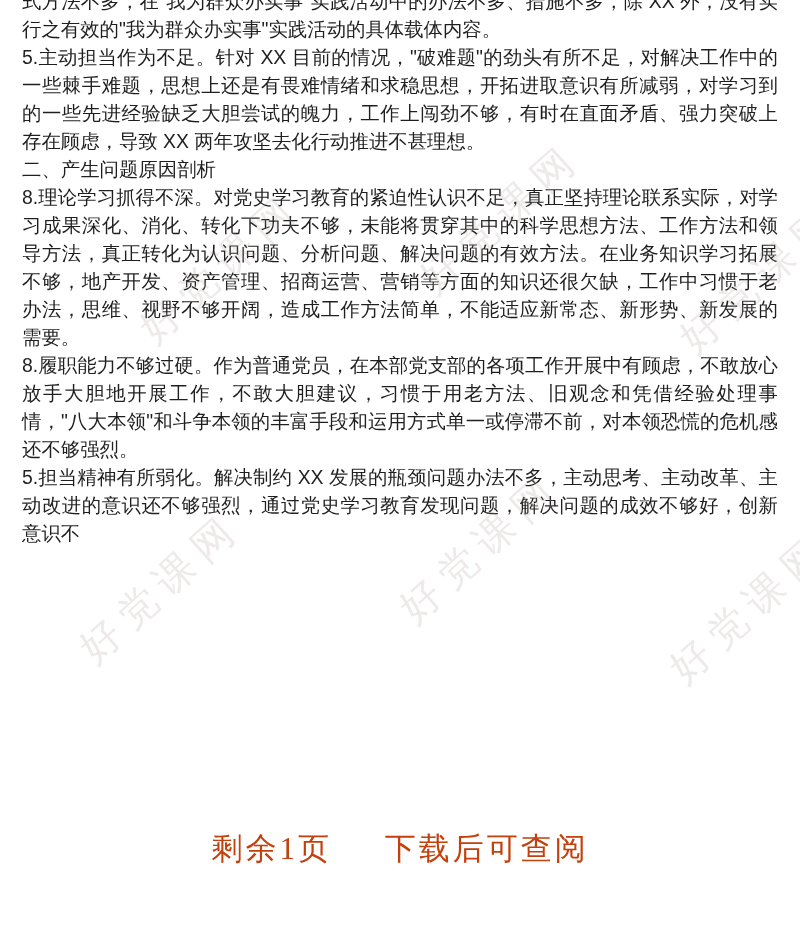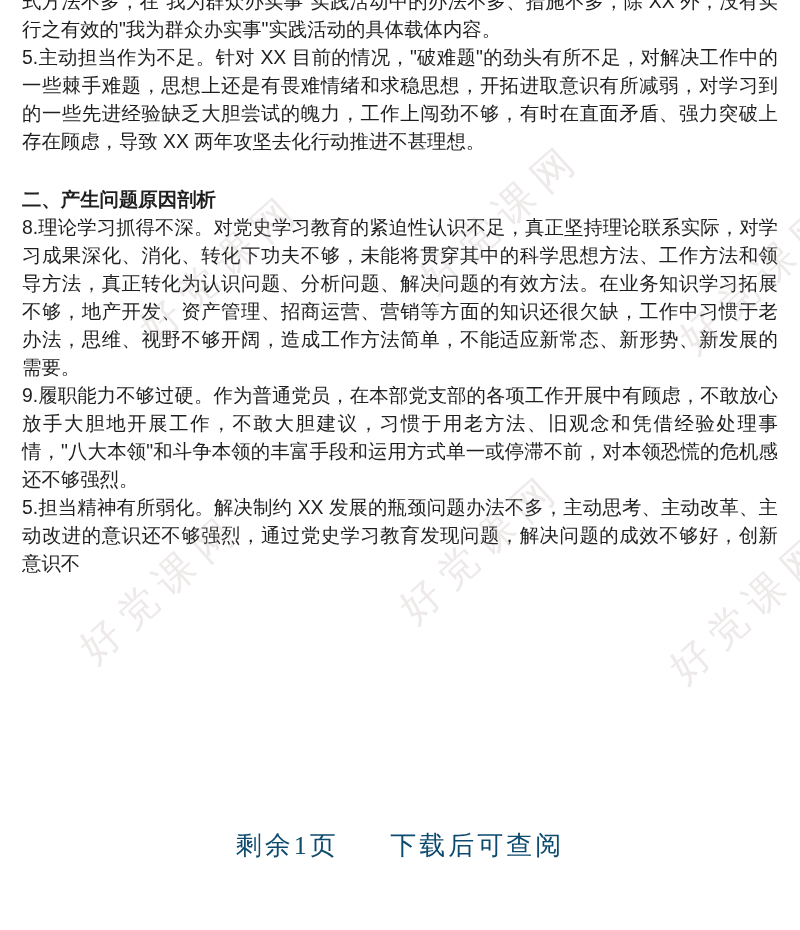--- a/index.html
+++ b/index.html
@@ -42,34 +42,33 @@
     font-size: 19.4px;
     line-height: 28px;
     text-align: justify;
     word-break: break-all;
   }
   .para {
     margin: 0;
     padding: 0;
   }
   .heading {
-    font-weight: bold;
-    margin-top: 30px;
+    font-weight: normal;
   }
 
   
   .footer {
     position: absolute;
     top: 828px;
     left: 0;
     width: 100%;
     z-index: 2;
     text-align: center;
-    color: #0c4a6e;
-    font-size: 26px;
+    color: #c2410c;
+    font-size: 31px;
     letter-spacing: 3px;
     font-family: "Liberation Serif", serif;
     white-space: nowrap;
   }
   .footer .gap {
     margin-left: 42px;
   }
 </style>
 </head>
 <body>
@@ -81,20 +80,20 @@
   <span class="wm" style="left:60px; top:560px;">好党课网</span>
   <span class="wm" style="left:380px; top:520px;">好党课网</span>
   <span class="wm" style="left:650px; top:580px;">好党课网</span>
 </div>
 
 <div class="doc">
   <p class="para">式方法不多，在"我为群众办实事"实践活动中的办法不多、措施不多，除 XX 外，没有实行之有效的"我为群众办实事"实践活动的具体载体内容。</p>
   <p class="para">5.主动担当作为不足。针对 XX 目前的情况，"破难题"的劲头有所不足，对解决工作中的一些棘手难题，思想上还是有畏难情绪和求稳思想，开拓进取意识有所减弱，对学习到的一些先进经验缺乏大胆尝试的魄力，工作上闯劲不够，有时在直面矛盾、强力突破上存在顾虑，导致 XX 两年攻坚去化行动推进不甚理想。</p>
   <p class="para heading">二、产生问题原因剖析</p>
   <p class="para">8.理论学习抓得不深。对党史学习教育的紧迫性认识不足，真正坚持理论联系实际，对学习成果深化、消化、转化下功夫不够，未能将贯穿其中的科学思想方法、工作方法和领导方法，真正转化为认识问题、分析问题、解决问题的有效方法。在业务知识学习拓展不够，地产开发、资产管理、招商运营、营销等方面的知识还很欠缺，工作中习惯于老办法，思维、视野不够开阔，造成工作方法简单，不能适应新常态、新形势、新发展的需要。</p>
-  <p class="para">9.履职能力不够过硬。作为普通党员，在本部党支部的各项工作开展中有顾虑，不敢放心放手大胆地开展工作，不敢大胆建议，习惯于用老方法、旧观念和凭借经验处理事情，"八大本领"和斗争本领的丰富手段和运用方式单一或停滞不前，对本领恐慌的危机感还不够强烈。</p>
+  <p class="para">8.履职能力不够过硬。作为普通党员，在本部党支部的各项工作开展中有顾虑，不敢放心放手大胆地开展工作，不敢大胆建议，习惯于用老方法、旧观念和凭借经验处理事情，"八大本领"和斗争本领的丰富手段和运用方式单一或停滞不前，对本领恐慌的危机感还不够强烈。</p>
   <p class="para">5.担当精神有所弱化。解决制约 XX 发展的瓶颈问题办法不多，主动思考、主动改革、主动改进的意识还不够强烈，通过党史学习教育发现问题，解决问题的成效不够好，创新意识不</p>
 </div>
 
 <div class="footer">
   <span>剩余1页</span>
   <span class="gap">下载后可查阅</span>
 </div>
 
 </body></html>

